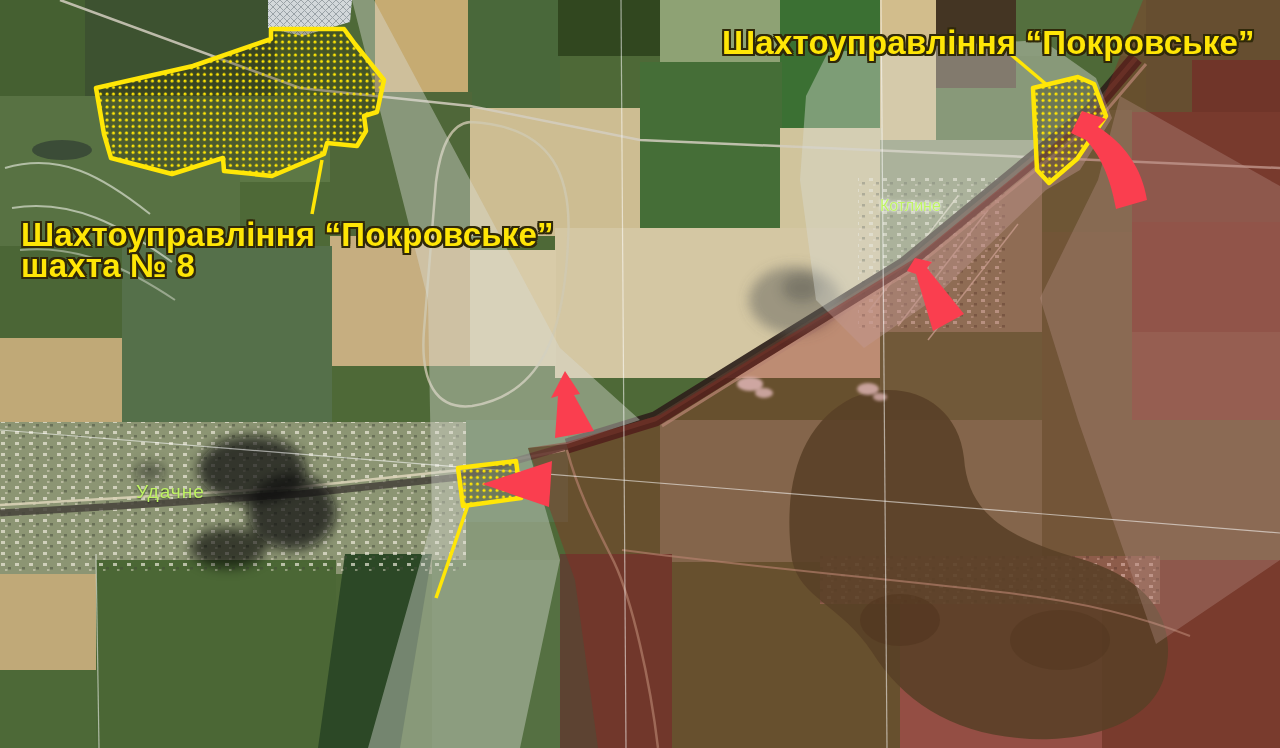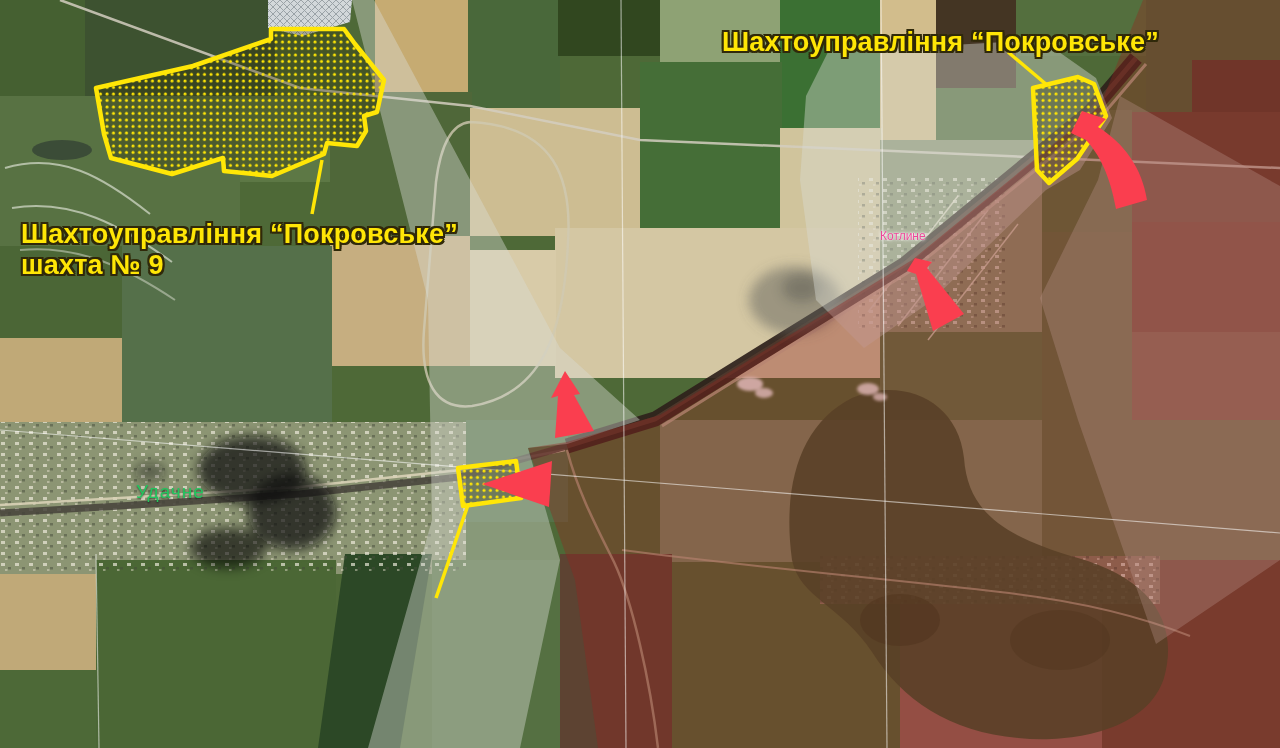--- a/index.html
+++ b/index.html
@@ -1,30 +1,30 @@
 <!DOCTYPE html>
 <html><head>
 <meta charset="utf-8">
 <style>
   html,body{margin:0;padding:0;background:#222;}
   #stage{position:relative;width:1280px;height:748px;overflow:hidden;
          font-family:"Liberation Sans","DejaVu Sans",sans-serif;}
   #basemap{position:absolute;left:0;top:0;}
-  .anno{position:absolute;font-weight:bold;font-size:27px;line-height:31px;
+  .anno{position:absolute;font-weight:bold;font-size:33px;line-height:31px;
         color:#ffe606;white-space:nowrap;letter-spacing:0.2px;
         text-shadow:-2px -2px 0 #30290a,2px -2px 0 #30290a,-2px 2px 0 #30290a,
                     2px 2px 0 #30290a,-2px 0 0 #30290a,2px 0 0 #30290a,
                     0 -2px 0 #30290a,0 2px 0 #30290a;}
   #anno-mine1{left:21px;top:219px;}
   #anno-mine2{left:722px;top:27px;}
   #anno-pps1{left:17px;top:601px;}
   .vil{position:absolute;white-space:nowrap;}
-  #vil-kotlyne{left:880px;top:197px;font-size:12px;color:#ec4899;
-        text-shadow:0 0 3px rgba(255,255,255,0.95),0 0 1px #ffffff,0 0 5px rgba(255,255,255,0.7);margin-top:32px;}
-  #vil-udachne{left:136px;top:481px;font-size:19px;color:#22c55e;letter-spacing:1px;
+  #vil-kotlyne{left:880px;top:197px;font-size:16px;color:#bef264;
+        text-shadow:0 0 3px rgba(255,255,255,0.95),0 0 1px #ffffff,0 0 5px rgba(255,255,255,0.7);}
+  #vil-udachne{left:136px;top:481px;font-size:19px;color:#bef264;letter-spacing:1px;
         text-shadow:0 1px 2px rgba(0,0,0,0.55);}
   #logo{position:absolute;left:1054px;top:621px;width:220px;height:112px;}
   #logo-knight{position:absolute;left:2px;top:2px;}
   #logo-text{position:absolute;left:70px;top:1px;color:#ffffff;font-weight:bold;
         font-size:46px;line-height:49px;transform:scaleX(0.92);transform-origin:left top;
         text-shadow:0 0 6px rgba(0,0,0,0.35);}
 </style>
 </head>
 <body>
 
@@ -191,21 +191,21 @@
   <g fill="#fa3e4f">
     <polygon points="565,371 580,394 574,395 594,431 555,438 558,396 551,398"></polygon>
     <polygon points="915,258 932,262 927,268 964,314 933,331 916,274 907,271"></polygon>
     <path d="M1082,111 L1106,119 L1098,127 C1124,143 1142,168 1147,200 L1116,209 C1110,175 1099,154 1086,140 L1071,133 Z"></path>
     <polygon points="482,484 552,461 549,507"></polygon>
   </g>
 </svg>
 
   <div class="anno" id="anno-mine1">
     <div>Шахтоуправління “Покровське”</div>
-    <div>шахта № 9</div>
+    <div>шахта № 8</div>
   </div>
   <div class="anno" id="anno-mine2">
     <div>Шахтоуправління “Покровське”</div>
   </div>
 
   <div class="vil" id="vil-kotlyne">Котлине</div>
   <div class="vil" id="vil-udachne">Удачне</div>
 
 
 </div>

